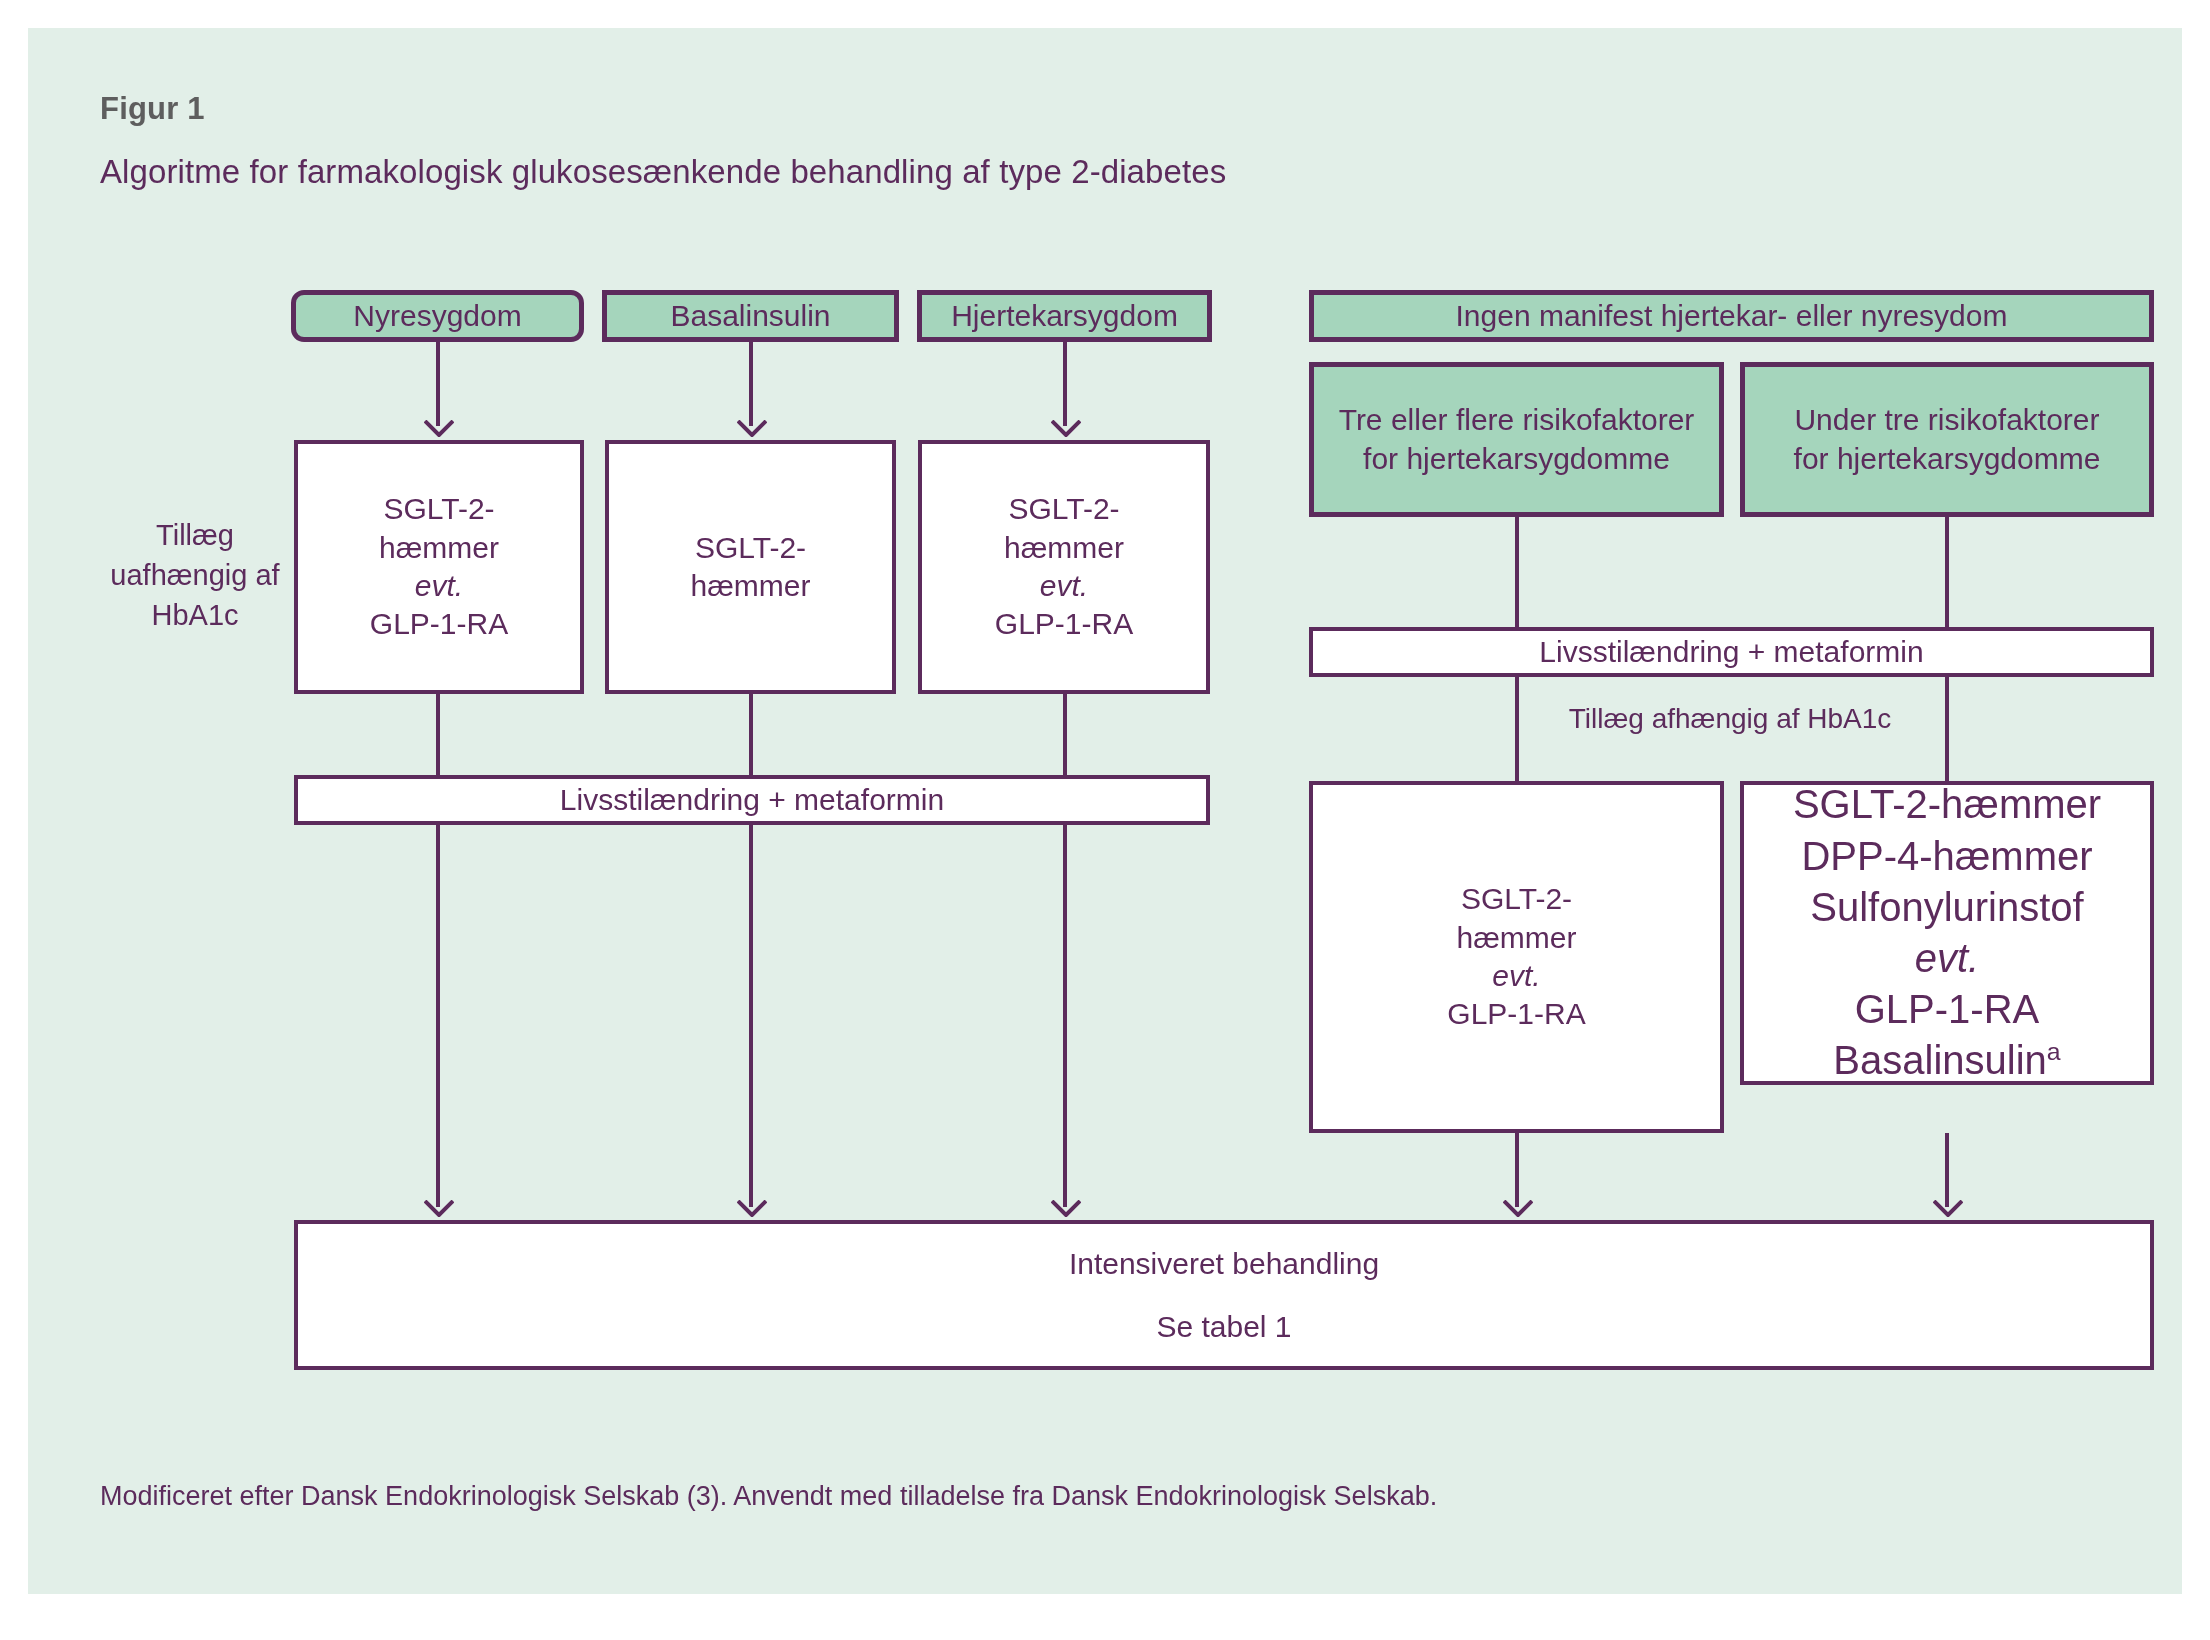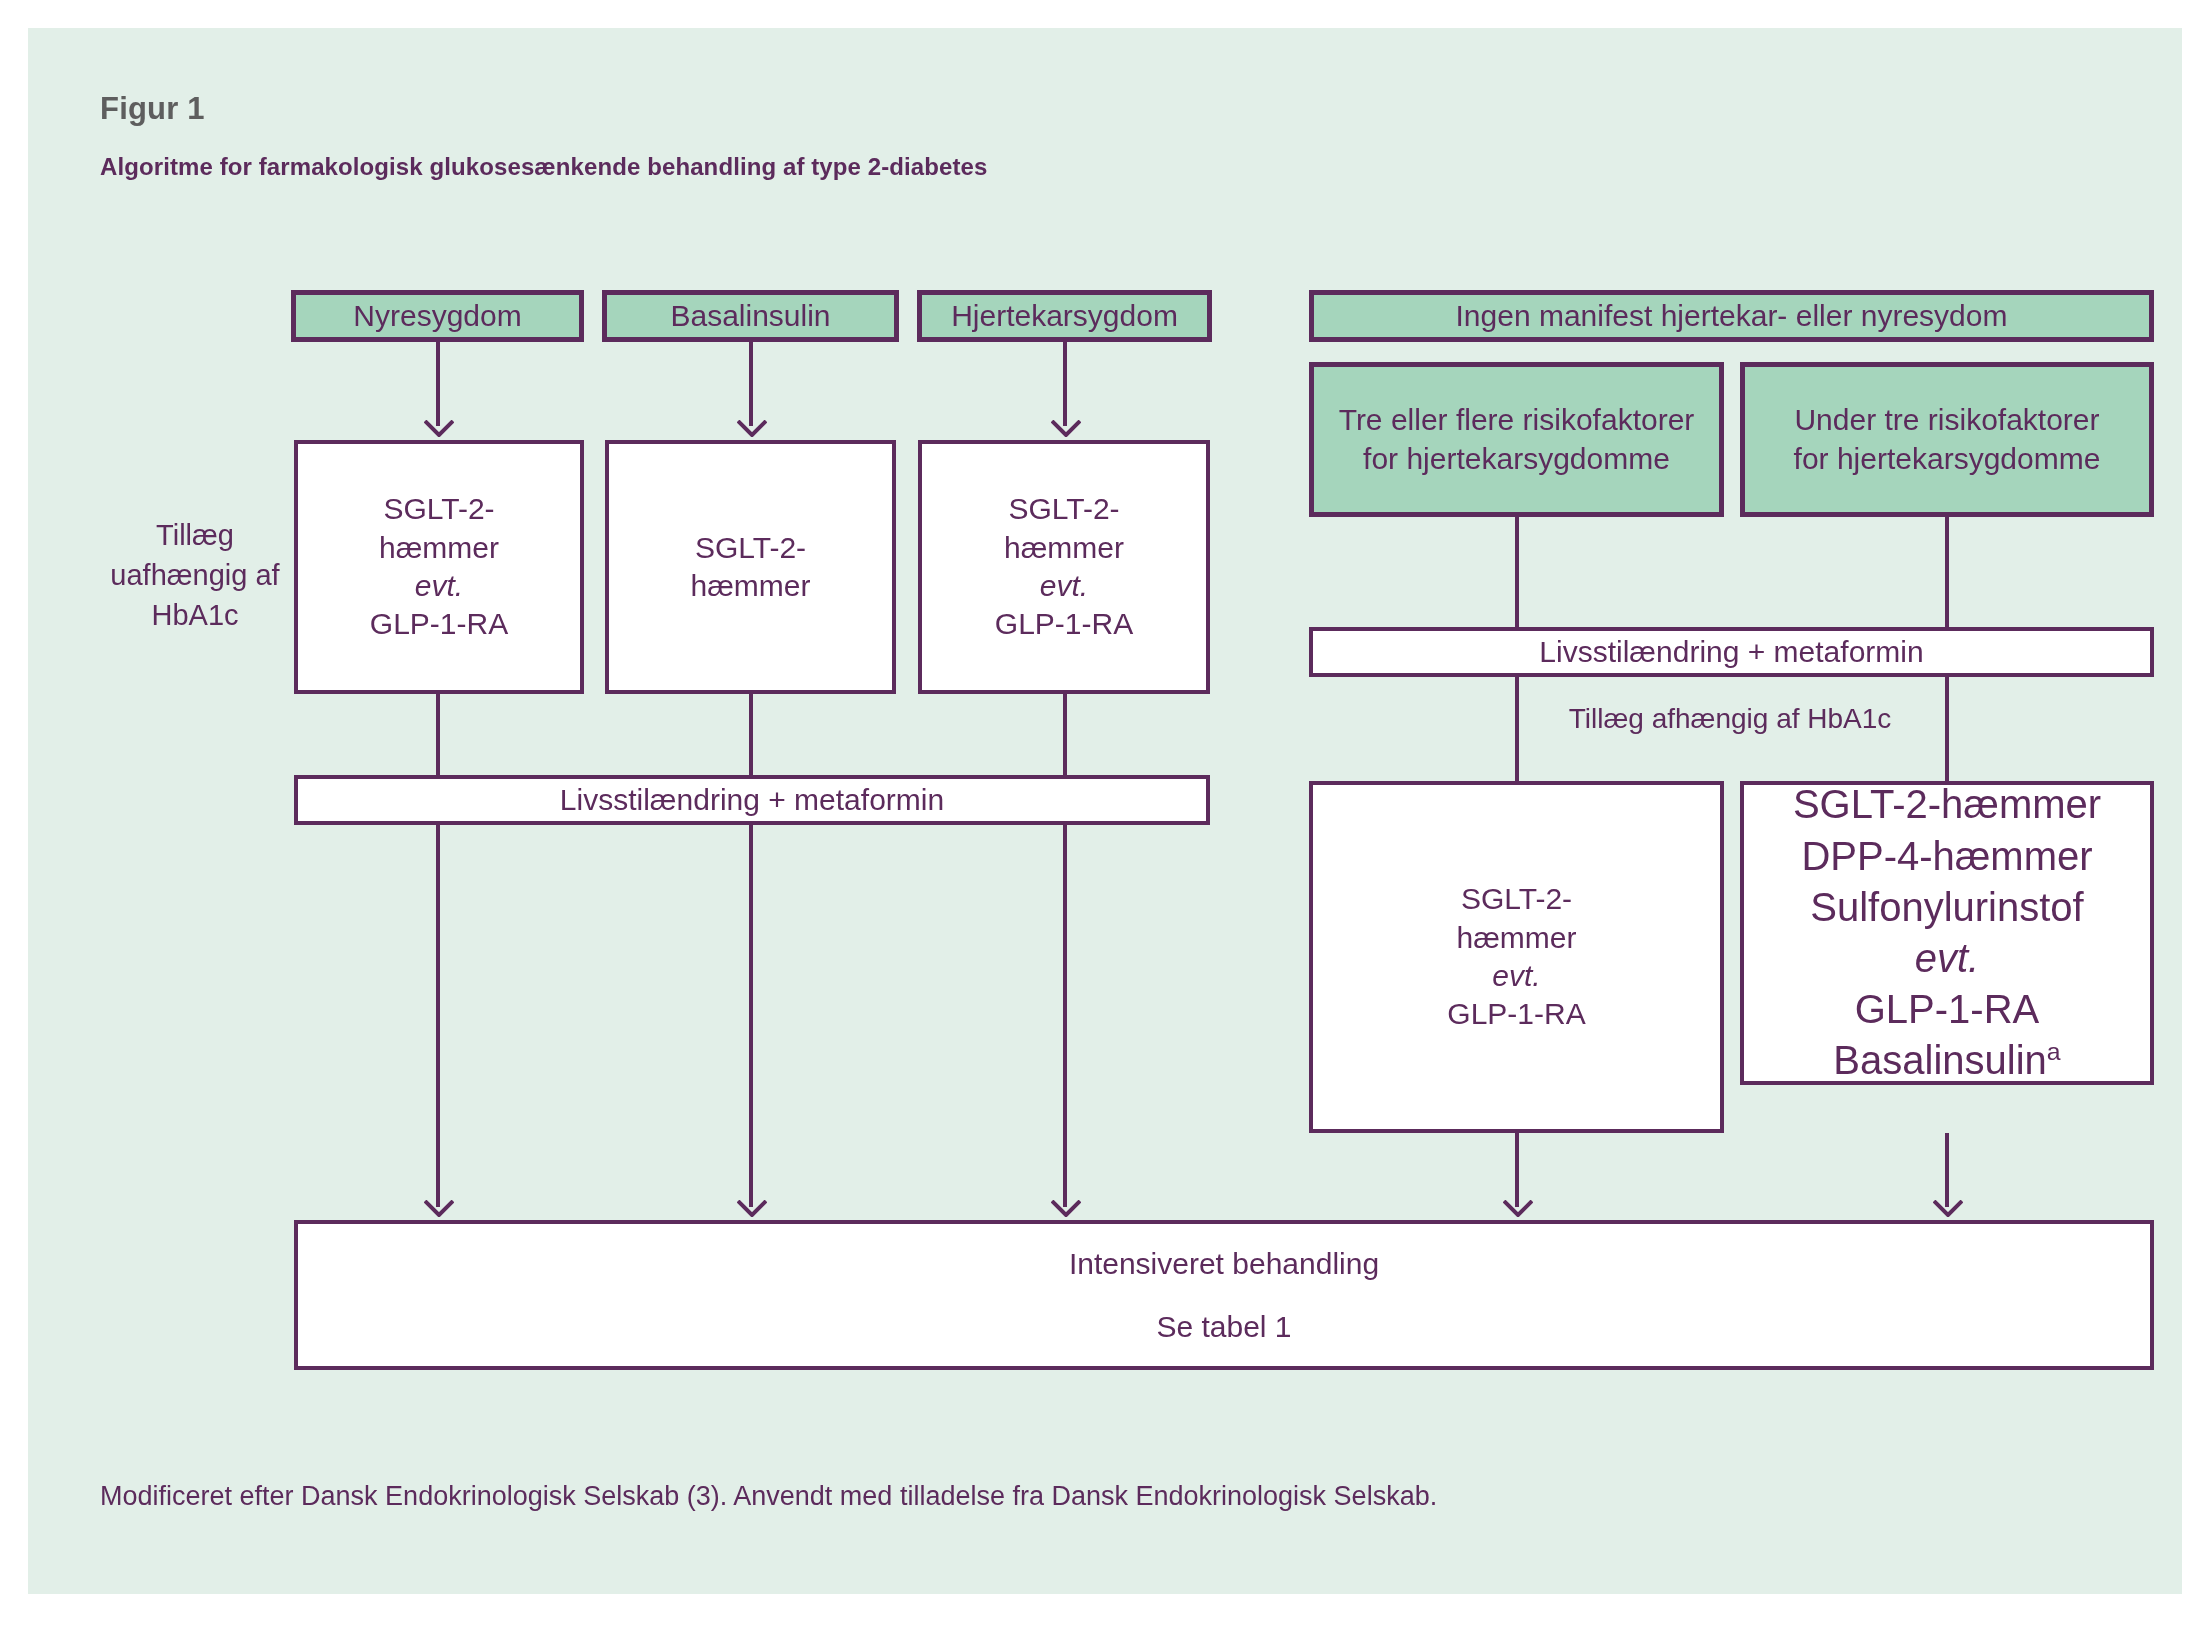--- a/index.html
+++ b/index.html
@@ -22,22 +22,22 @@
     position:absolute;
     left:72px; top:63px;
     font-size:31px;
     font-weight:bold;
     color:#5e5e5e;
     letter-spacing:.2px;
   }
   .fig-title{
     position:absolute;
     left:72px; top:125px;
-    font-size:24px;
-    font-weight:bold;
+    font-size:33px;
+    font-weight:normal;
     color:#5c2b5c;
     letter-spacing:.1px;
   }
   
   .box{
     position:absolute;
     box-sizing:border-box;
     border:5px solid #5c2b5c;
     display:flex;
     align-items:center;
@@ -99,21 +99,21 @@
 
     <div class="fig-label">Figur 1</div>
     <div class="fig-title">Algoritme for farmakologisk glukosesænkende behandling af type 2-diabetes</div>
 
     <div class="side-label">
       <span class="l">Tillæg</span>
       <span class="l">uafhængig</span>
       <span class="l">af HbA1c</span>
     </div>
 
-    <div class="box green" style="left:263px; top:262px; width:293px; height:52px; font-size:30px;">
+    <div class="box green" style="left:263px; top:262px; width:293px; height:52px; font-size:30px;border-radius:13px;">
       <span>Nyresygdom</span>
     </div>
     <div class="box green" style="left:574px; top:262px; width:297px; height:52px; font-size:30px;">
       <span>Basalinsulin</span>
     </div>
     <div class="box green" style="left:889px; top:262px; width:295px; height:52px; font-size:30px;">
       <span>Hjertekarsygdom</span>
     </div>
 
     <div class="vline" style="left:408px; top:314px; height:84px;"></div>

